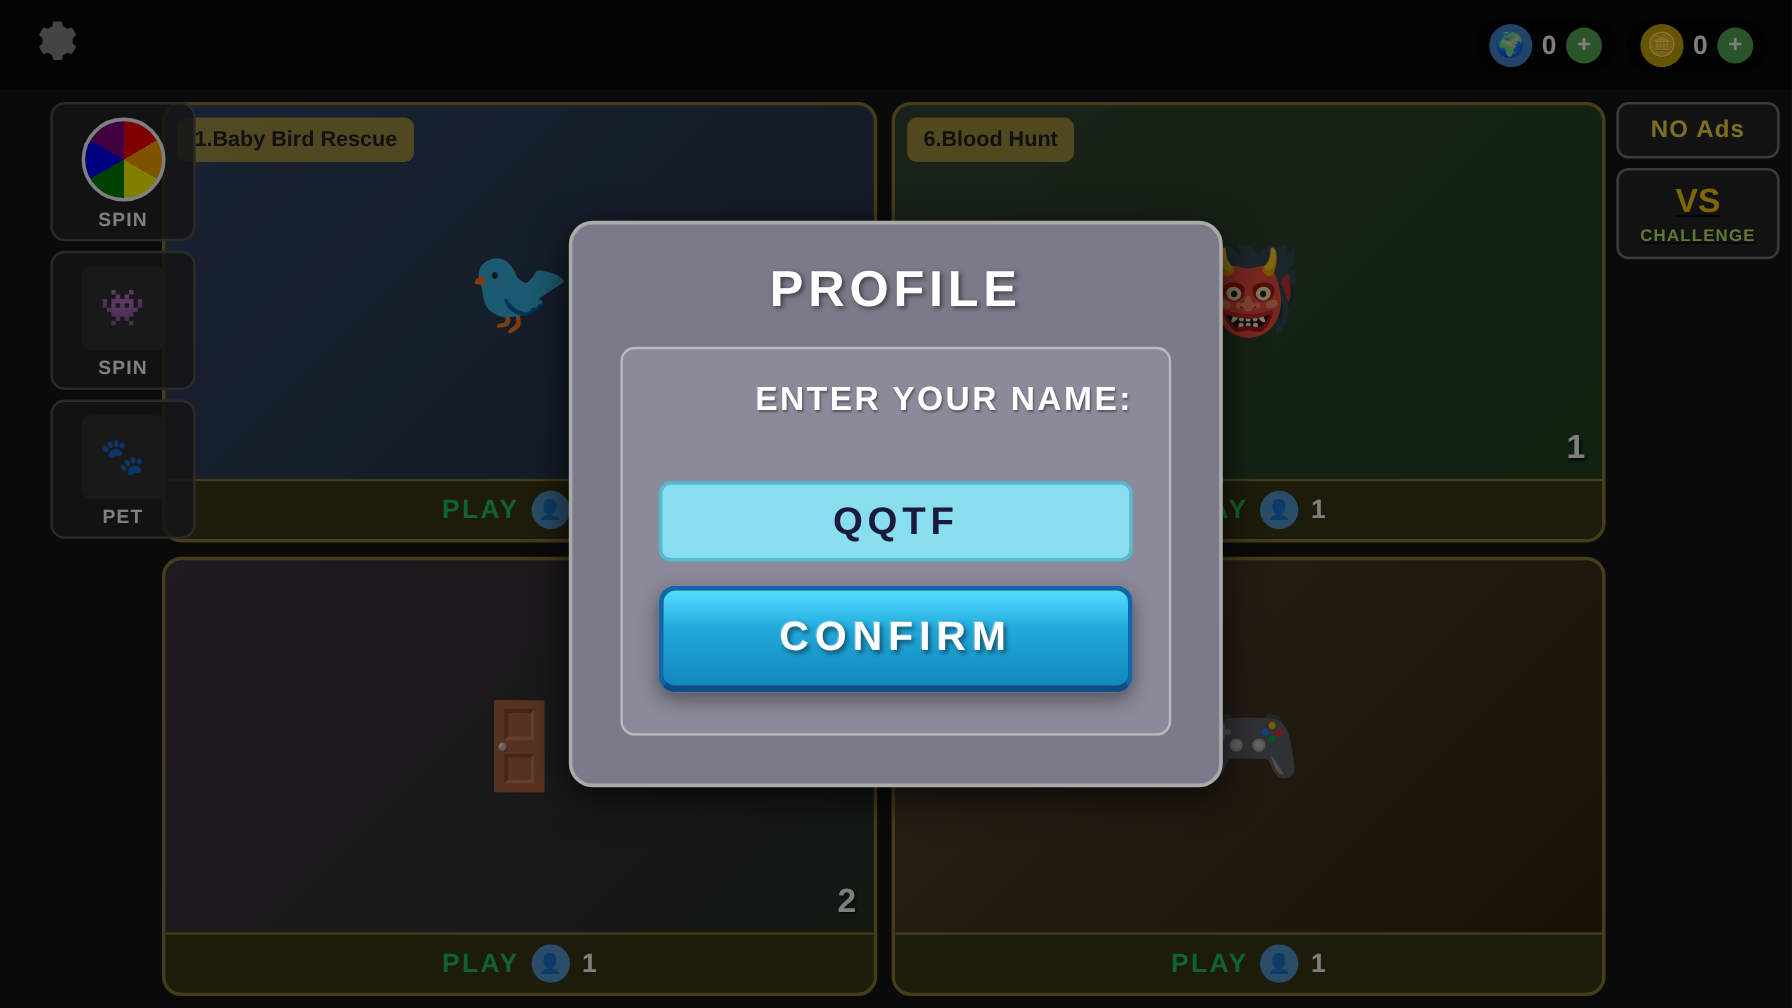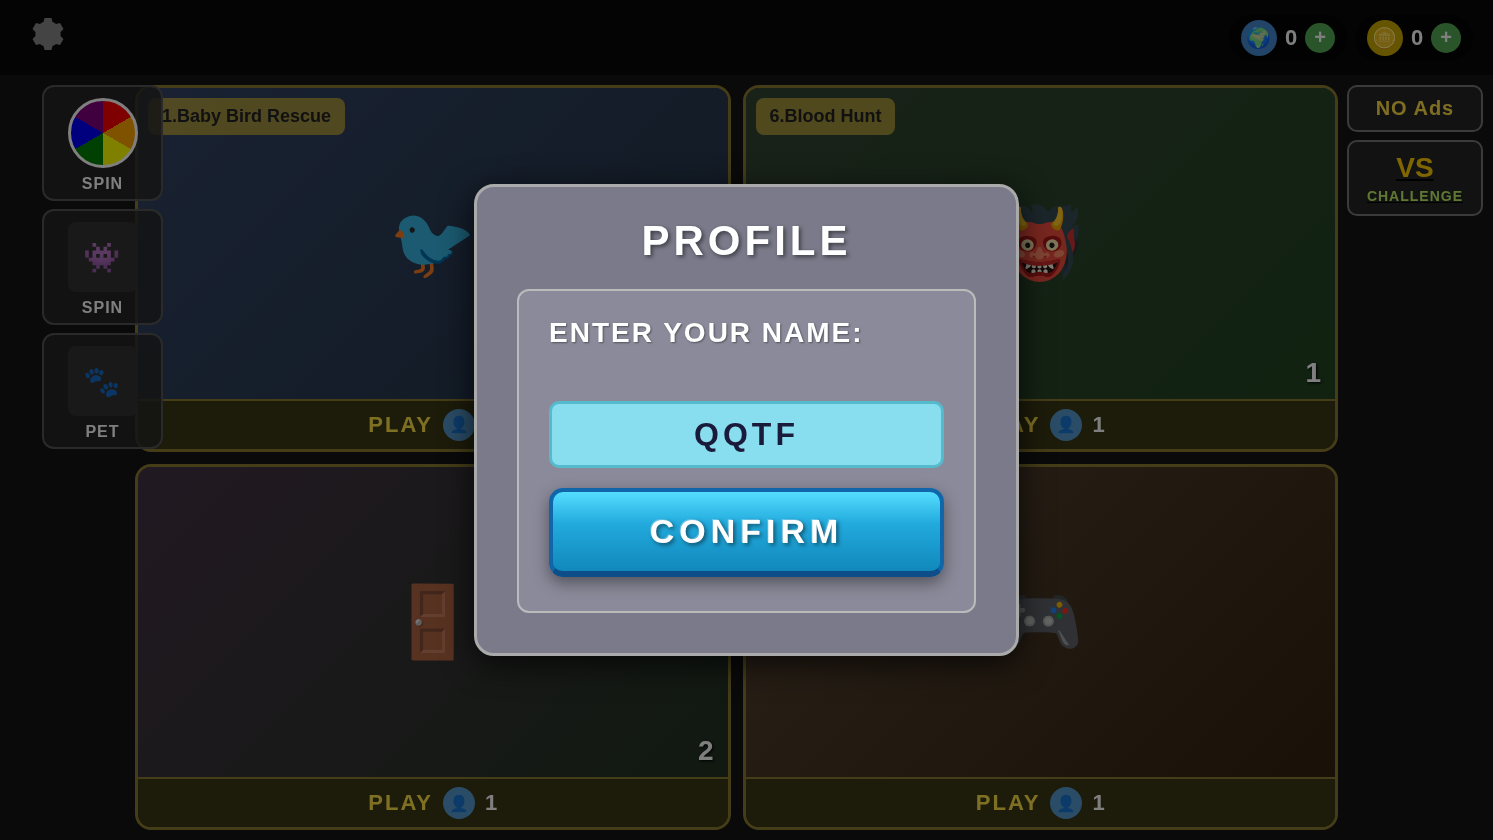--- a/index.html
+++ b/index.html
@@ -279,21 +279,21 @@
       background: rgba(60,55,20,0.9);
       border-top: 2px solid #8a7a30;
       padding: 8px 20px;
       display: flex;
       align-items: center;
       justify-content: center;
       gap: 10px;
     }
 
     .play-label {
-      color: #fde047;
+      color: #22c55e;
       font-size: 22px;
       font-weight: bold;
       letter-spacing: 2px;
       text-align: right;
     }
 
     .player-icon {
       width: 32px;
       height: 32px;
       border-radius: 50%;
@@ -355,21 +355,21 @@
     }
 
     .modal-inner {
       width: 100%;
       background: #8a8a9a;
       border: 2px solid #bbb;
       border-radius: 12px;
       padding: 26px 30px 34px;
       display: flex;
       flex-direction: column;
-      align-items: flex-start;
+      align-items: flex-end;
       gap: 20px;
     }
 
     .enter-name-label {
       color: white;
       font-size: 28px;
       font-weight: 900;
       letter-spacing: 2px;
       text-shadow: 1px 1px 2px rgba(0,0,0,0.4);
     }

